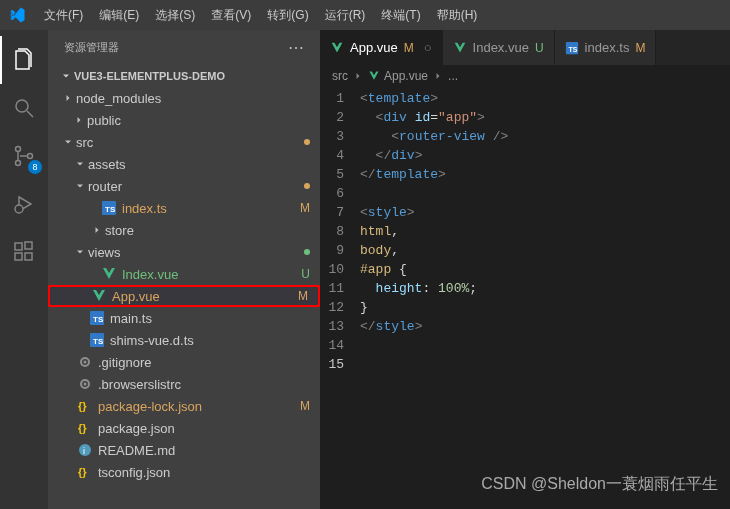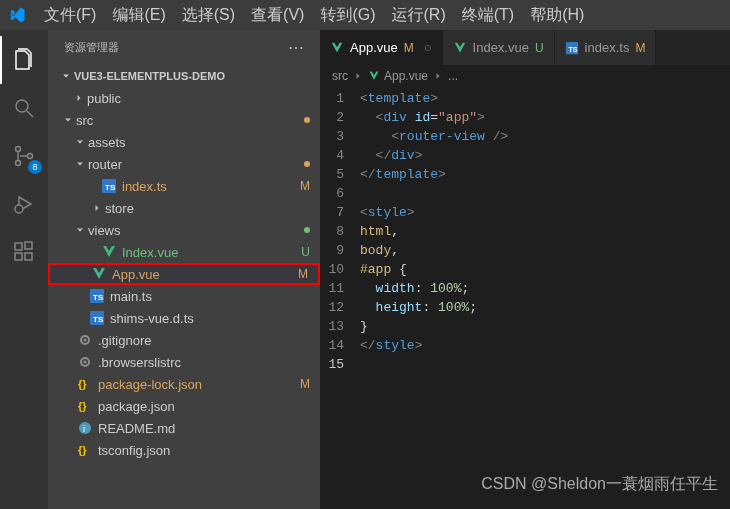--- a/index.html
+++ b/index.html
@@ -1,20 +1,20 @@
 <!DOCTYPE html>
 <html><head>
 <meta charset="utf-8">
 <style>
 * { margin: 0; padding: 0; box-sizing: border-box; }
 body { font-family: "Segoe UI", -apple-system, sans-serif; font-size: 13px; background: #1e1e1e; color: #cccccc; width: 730px; height: 509px; overflow: hidden; position: relative; }
 .titlebar { height: 30px; background: #3c3c3c; display: flex; align-items: center; padding-left: 8px; }
 .titlebar .vsc-logo { width: 18px; height: 18px; margin-right: 10px; }
 .menu { display: flex; gap: 0; }
-.menu-item { padding: 4px 8px; color: #cccccc; font-size: 16px; cursor: pointer; }
+.menu-item { padding: 4px 8px; color: #cccccc; font-size: 12px; cursor: pointer; }
 .main { display: flex; height: calc(100% - 30px); }
 .activitybar { width: 48px; background: #333333; display: flex; flex-direction: column; align-items: center; padding-top: 6px; }
 .activity-item { width: 48px; height: 48px; display: flex; align-items: center; justify-content: center; color: #858585; position: relative; cursor: pointer; }
 .activity-item.active { color: #ffffff; }
 .activity-item.active::before { content: ""; position: absolute; left: 0; top: 0; bottom: 0; width: 2px; background: #ffffff; }
 .activity-item svg { width: 24px; height: 24px; }
 .badge { position: absolute; bottom: 6px; right: 6px; background: #007acc; color: #fff; border-radius: 8px; font-size: 9px; min-width: 14px; height: 14px; display: flex; align-items: center; justify-content: center; padding: 0 3px; }
 .sidebar { width: 272px; background: #404040; display: flex; flex-direction: column; overflow: hidden; }
 .sidebar-header { height: 35px; padding: 0 16px; display: flex; align-items: center; justify-content: space-between; font-size: 11px; color: #bbbbbb; }
 .sidebar-header .dots { color: #bbbbbb; font-size: 16px; cursor: pointer; }
@@ -129,20 +129,28 @@
       <span>资源管理器</span>
       <span class="dots">⋯</span>
     </div>
     <div class="section-title">
       <svg viewBox="0 0 16 16">
           <path fill="currentColor" d="M4 6l4 4 4-4z"></path>
         </svg>
       <span>VUE3-ELEMENTPLUS-DEMO</span>
     </div>
     <div class="tree" id="tree">
+        <div class="tree-row" style="padding-left: 12px;">
+          <span class="chev">
+            <svg viewBox="0 0 16 16">
+              <path fill="#c0c0c0" d="M6 4l4 4-4 4z"></path>
+            </svg>
+          </span>
+          <span class="label">node_modules</span>
+        </div>
         <div class="tree-row" style="padding-left: 23px;">
           <span class="chev">
             <svg viewBox="0 0 16 16">
               <path fill="#c0c0c0" d="M6 4l4 4-4 4z"></path>
             </svg>
           </span>
           <span class="label">public</span>
         </div>
         <div class="tree-row" style="padding-left: 12px;">
           <span class="chev">
@@ -367,21 +375,20 @@
           <div class="code-line"><span class="token-bracket">&lt;</span><span class="token-tag">template</span><span class="token-bracket">&gt;</span></div>
           <div class="code-line"><span class="token-plain">  </span><span class="token-bracket">&lt;</span><span class="token-tag">div</span><span class="token-plain"> </span><span class="token-attr">id</span><span class="token-punc">=</span><span class="token-string">"app"</span><span class="token-bracket">&gt;</span></div>
           <div class="code-line"><span class="token-plain">    </span><span class="token-bracket">&lt;</span><span class="token-tag">router-view</span><span class="token-plain"> </span><span class="token-bracket">/&gt;</span></div>
           <div class="code-line"><span class="token-plain">  </span><span class="token-bracket">&lt;/</span><span class="token-tag">div</span><span class="token-bracket">&gt;</span></div>
           <div class="code-line"><span class="token-bracket">&lt;/</span><span class="token-tag">template</span><span class="token-bracket">&gt;</span></div>
           <div class="code-line">&nbsp;</div>
           <div class="code-line"><span class="token-bracket">&lt;</span><span class="token-tag">style</span><span class="token-bracket">&gt;</span></div>
           <div class="code-line"><span class="token-sel">html</span><span class="token-punc">,</span></div>
           <div class="code-line"><span class="token-sel">body</span><span class="token-punc">,</span></div>
           <div class="code-line"><span class="token-sel">#app</span><span class="token-plain"> </span><span class="token-punc">{</span></div>
-          <div class="code-line"><span class="token-plain">  </span><span class="token-prop">width</span><span class="token-punc">: </span><span class="token-num">100%</span><span class="token-punc">;</span></div>
           <div class="code-line"><span class="token-plain">  </span><span class="token-prop">height</span><span class="token-punc">: </span><span class="token-num">100%</span><span class="token-punc">;</span></div>
           <div class="code-line"><span class="token-punc">}</span></div>
           <div class="code-line"><span class="token-bracket">&lt;/</span><span class="token-tag">style</span><span class="token-bracket">&gt;</span></div>
           <div class="code-line">&nbsp;</div>
         </div>
     </div>
   </div>
 </div>
 
 <div class="watermark">CSDN @Sheldon一蓑烟雨任平生</div>

